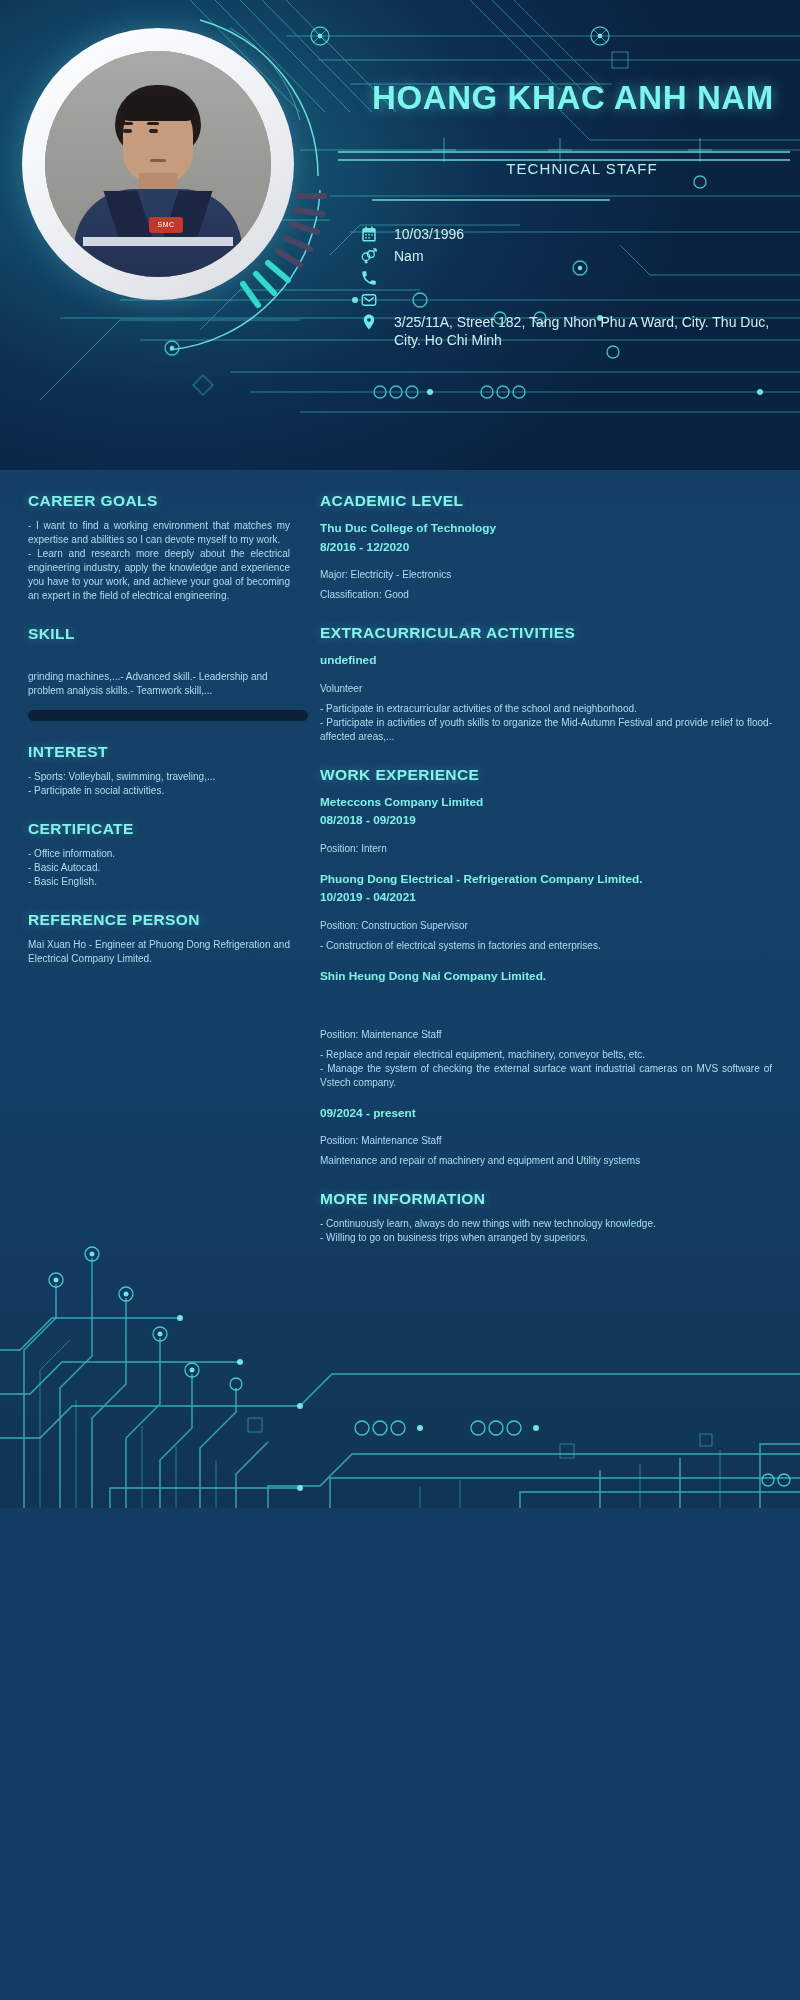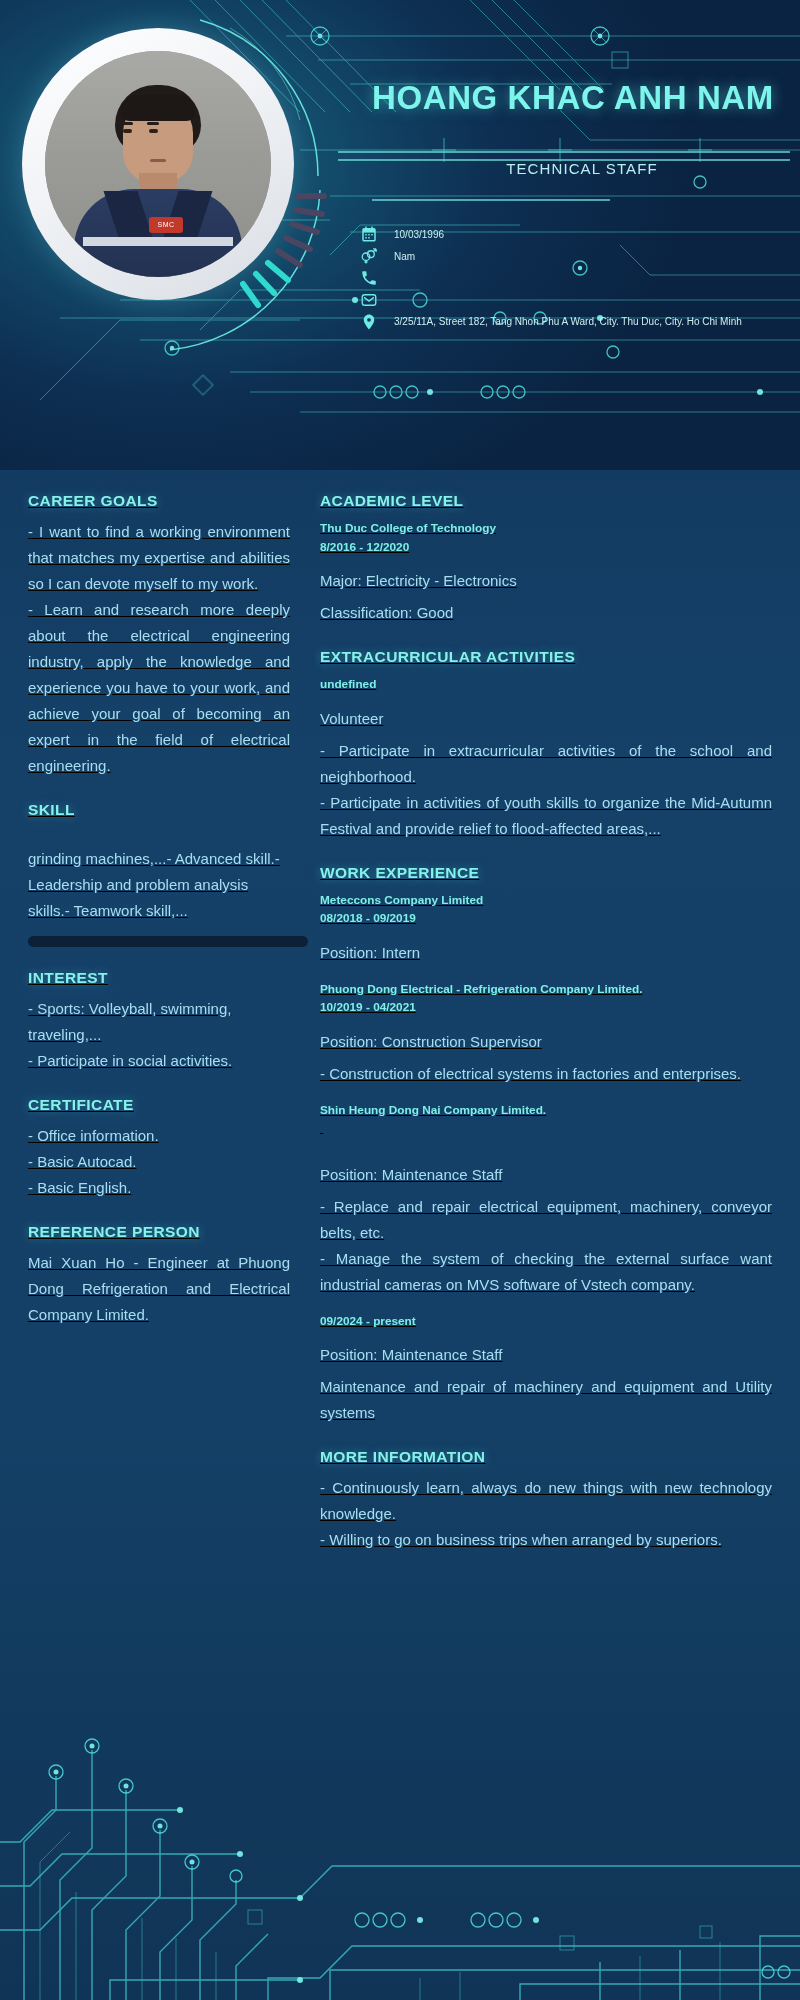--- a/index.html
+++ b/index.html
@@ -6,24 +6,23 @@
   html, body {
     width: 800px;
     height: 2000px;
     overflow: hidden;
     font-family: "Liberation Sans", sans-serif;
     background: #123c63;
   }
   .page {
     position: relative;
     width: 800px;
-    height: 2000px;
+    height: 1508px;
     background: linear-gradient(180deg, #0b2a47 0%, #12395e 18%, #154169 38%, #144067 70%, #103455 100%);
     overflow: hidden;
-    text-decoration: underline;
   }
 
   
   .header {
     position: relative;
     width: 800px;
     height: 470px;
     background:
       radial-gradient(ellipse 520px 380px at 170px 160px, #1b5d7a 0%, #134b6b 30%, #0d2f52 62%, #0a2342 100%),
       linear-gradient(135deg, #0a2744 0%, #0d3457 45%, #0b2b4a 100%);
@@ -126,21 +125,21 @@
   }
   .c-row { position: relative; min-height: 20px; margin-bottom: 2px; }
   .c-icon {
     position: absolute; left: 0; top: 0;
     width: 18px; height: 18px;
     color: #6fe9e4;
   }
   .c-icon svg { display: block; }
   .c-text {
     margin-left: 34px;
-    font-size: 10px;
+    font-size: 14px;
     line-height: 19px;
     color: #cdefef;
     min-height: 19px;
   }
   .c-text.addr { line-height: 18px; }
 
   
   .content {
     position: relative;
     display: flex;
@@ -152,22 +151,22 @@
   .sec-title {
     font-size: 15.5px;
     font-weight: bold;
     letter-spacing: .4px;
     color: #86f3ea;
     margin-bottom: 9px;
     text-shadow: 0 0 10px rgba(100,235,225,.35);
   }
   .sec { margin-bottom: 22px; }
   .para {
-    font-size: 15px;
-    line-height: 26px;
+    font-size: 10px;
+    line-height: 14px;
     color: #a8dff0;
     text-align: justify;
   }
   .para.left { text-align: left; }
   .sub-bold {
     font-size: 11.8px;
     font-weight: bold;
     line-height: 18.5px;
     color: #7ef0e6;
   }

